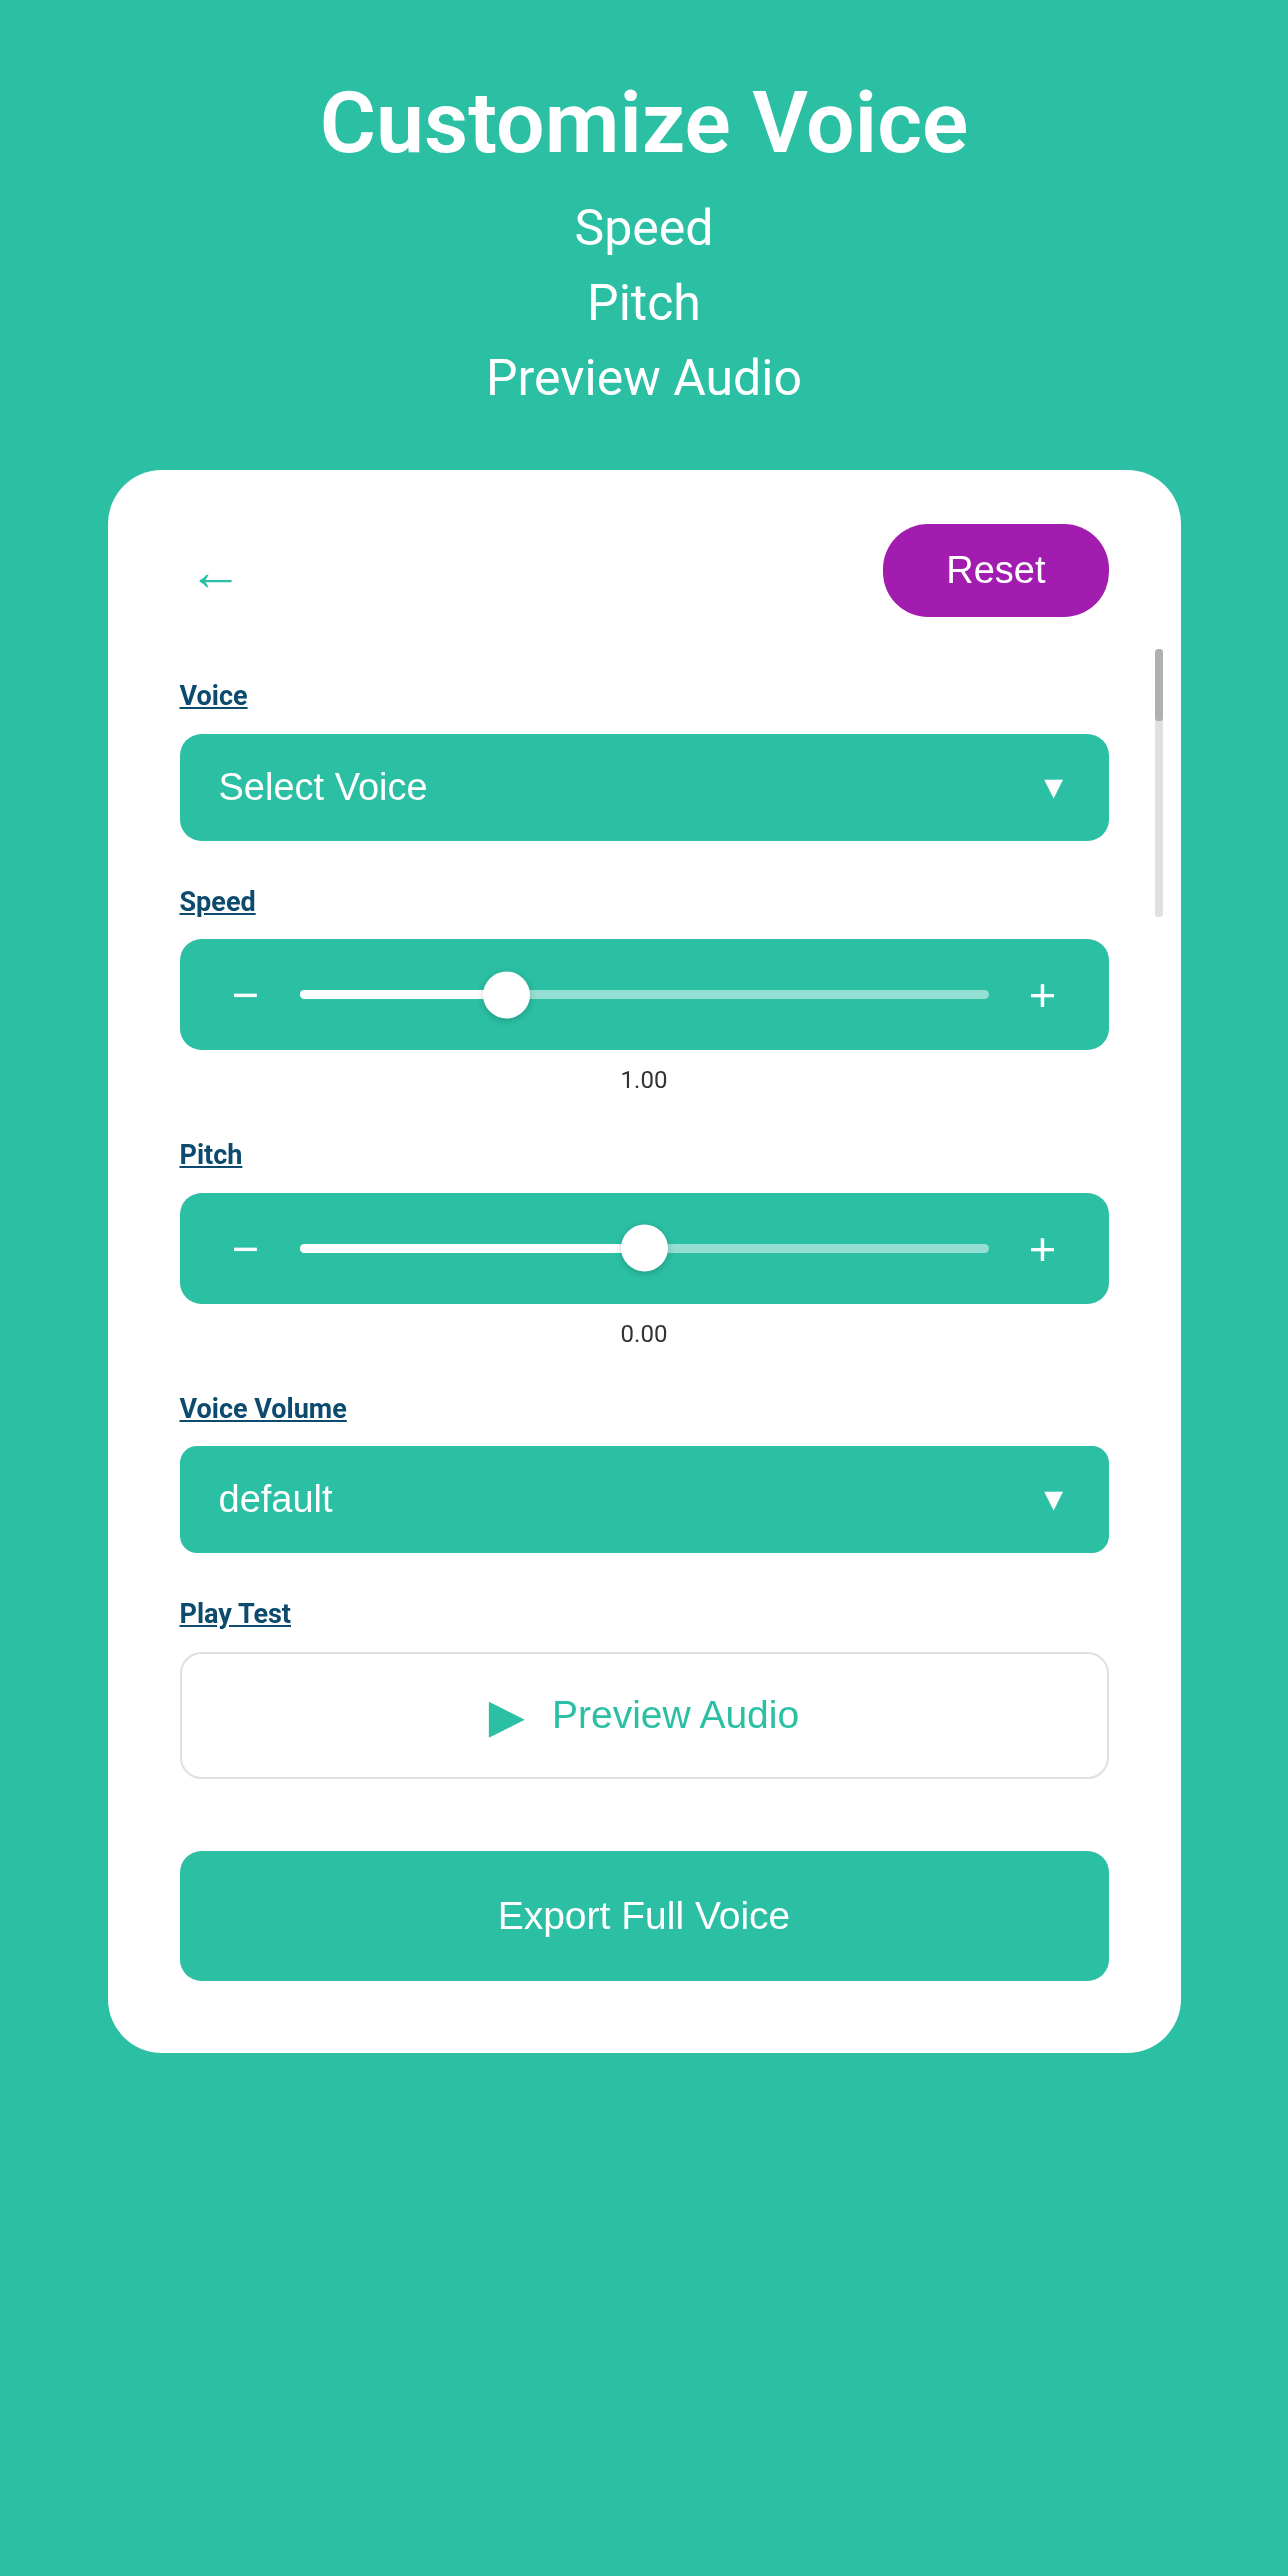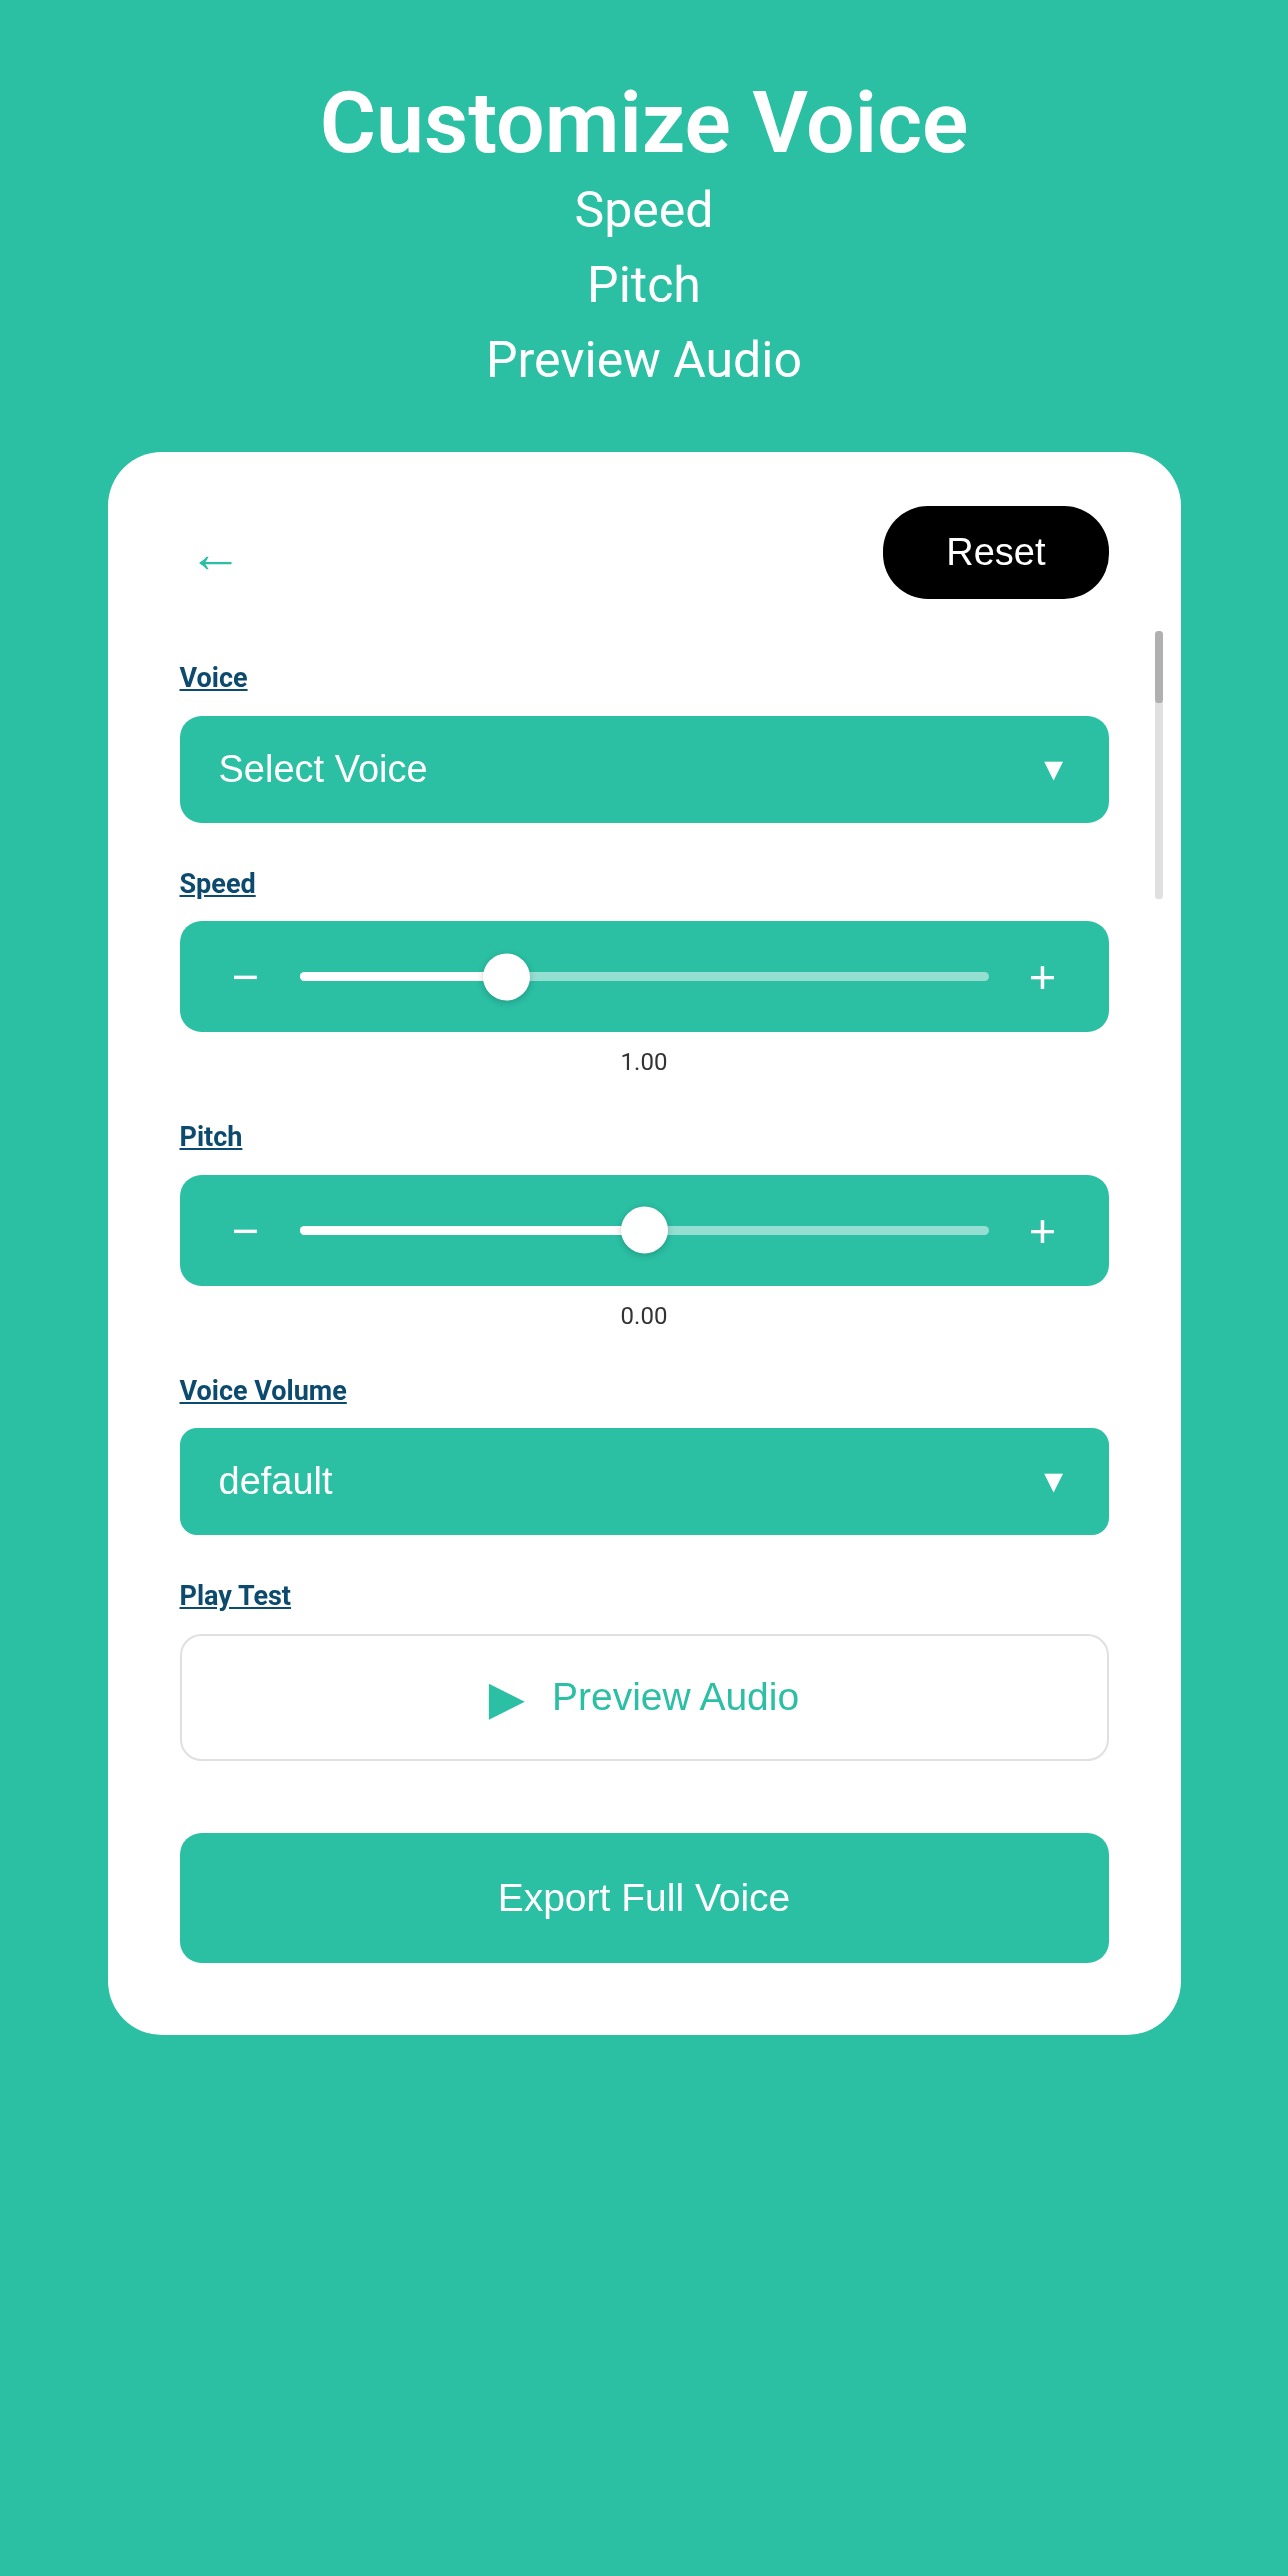--- a/index.html
+++ b/index.html
@@ -22,20 +22,21 @@
     .header-section {
       text-align: center;
       margin-bottom: 54px;
       color: white;
     }
 
     .header-title {
       font-size: 86px;
       font-weight: 600;
       color: white;
+      margin-bottom: 18px;
     }
 
     .header-subtitle {
       font-size: 50px;
       font-weight: 400;
       color: white;
       line-height: 1.5;
     }
 
     .card {
@@ -60,21 +61,21 @@
       padding: 9px;
     }
 
     .back-arrow {
       color: #2BBFA4;
       font-size: 54px;
       line-height: 1;
     }
 
     .reset-btn {
-      background-color: #000000;
+      background-color: #a21caf;
       color: white;
       border: none;
       border-radius: 45px;
       padding: 25px 63px;
       font-size: 38px;
       font-weight: 500;
       cursor: pointer;
     }
 
     .section-label {

